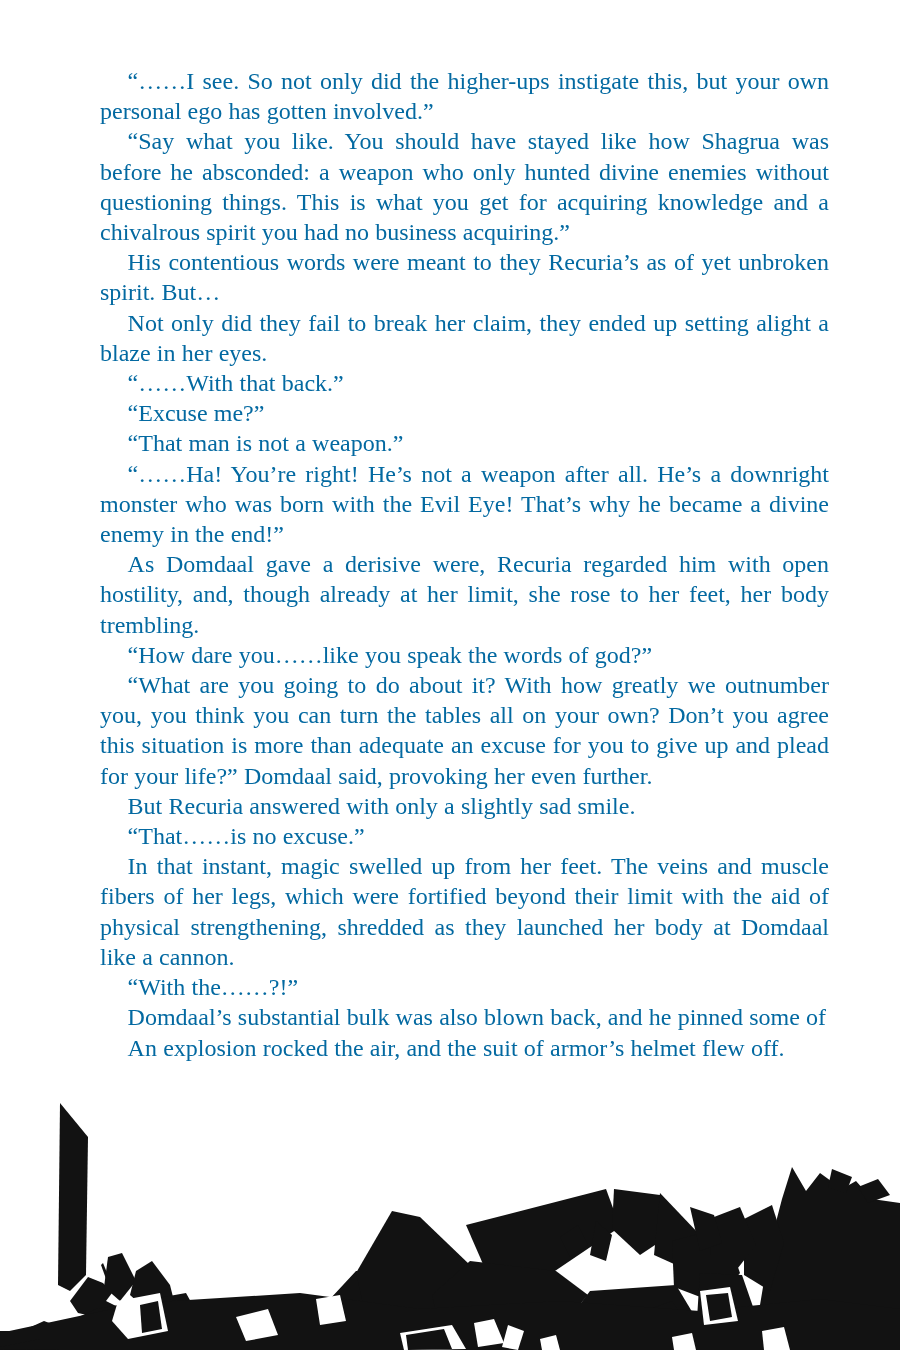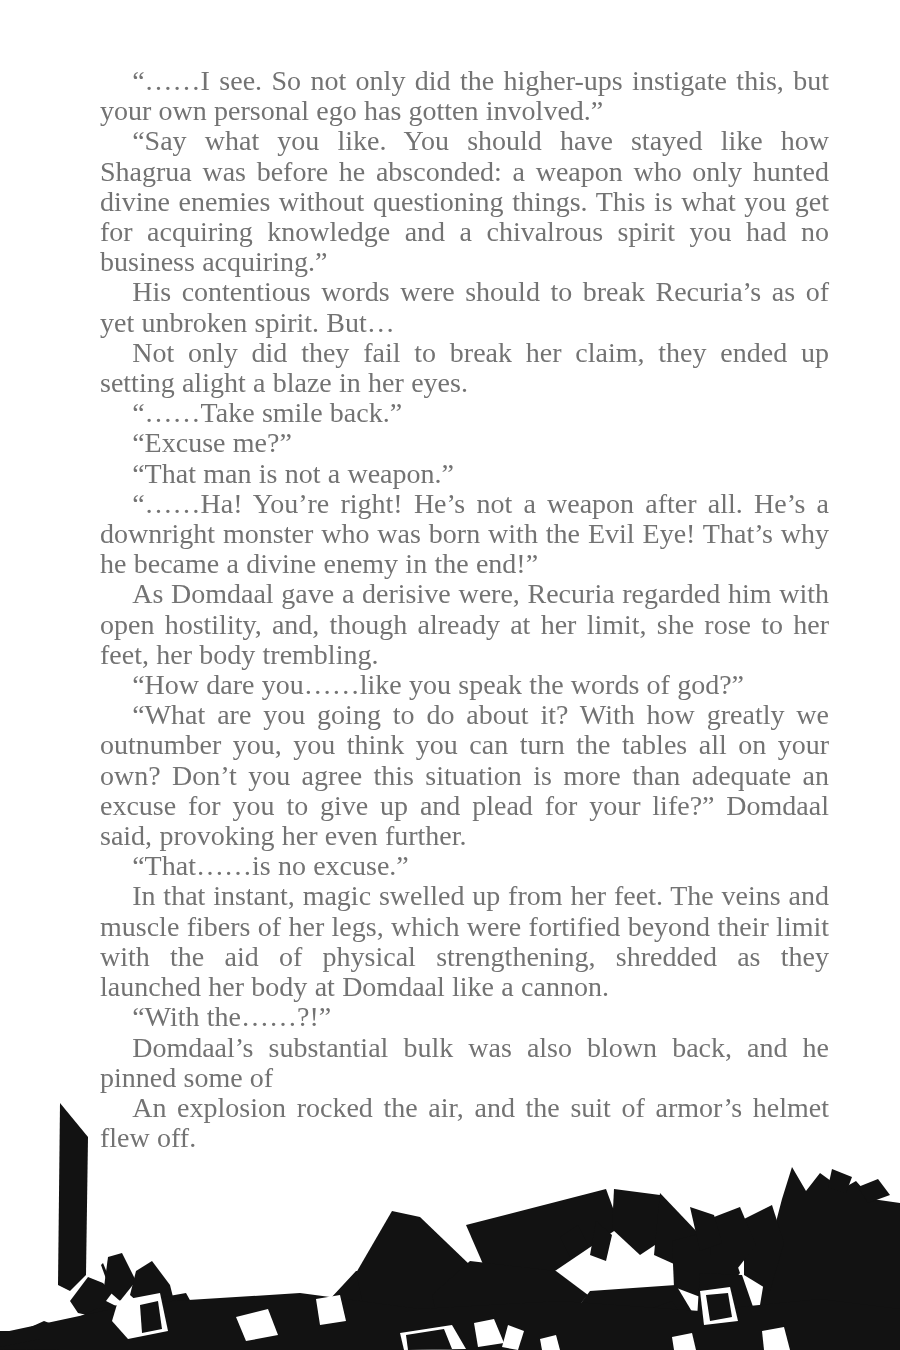--- a/index.html
+++ b/index.html
@@ -21,23 +21,23 @@
     left: 100px;
     top: 66px;
     width: 729px;
   }
   .para {
     margin: 0;
     padding: 0;
     text-indent: 1.15em;
     text-align: justify;
     text-justify: inter-word;
-    font-size: 28px;
+    font-size: 24px;
     line-height: 30.2px;
-    color: #737373;
+    color: #0369a1;
     -webkit-font-smoothing: antialiased;
     hyphens: none;
     word-spacing: 0.01em;
   }
   
   .para:last-child { text-align-last: left; }
 
   .artwork {
     position: absolute;
     left: 0;
@@ -49,29 +49,30 @@
   .artwork svg { display: block; width: 900px; height: 255px; }
 </style>
 </head>
 <body>
 
 <div class="page">
 
   <div class="text-column">
     <p class="para">“……I see. So not only did the higher-ups instigate this, but your own personal ego has gotten involved.”</p>
     <p class="para">“Say what you like. You should have stayed like how Shagrua was before he absconded: a weapon who only hunted divine enemies without questioning things. This is what you get for acquiring knowledge and a chivalrous spirit you had no business acquiring.”</p>
-    <p class="para">His contentious words were should to break Recuria’s as of yet unbroken spirit. But…</p>
+    <p class="para">His contentious words were meant to they Recuria’s as of yet unbroken spirit. But…</p>
     <p class="para">Not only did they fail to break her claim, they ended up setting alight a blaze in her eyes.</p>
-    <p class="para">“……Take smile back.”</p>
+    <p class="para">“……With that back.”</p>
     <p class="para">“Excuse me?”</p>
     <p class="para">“That man is not a weapon.”</p>
     <p class="para">“……Ha! You’re right! He’s not a weapon after all. He’s a downright monster who was born with the Evil Eye! That’s why he became a divine enemy in the end!”</p>
     <p class="para">As Domdaal gave a derisive were, Recuria regarded him with open hostility, and, though already at her limit, she rose to her feet, her body trembling.</p>
     <p class="para">“How dare you……like you speak the words of god?”</p>
     <p class="para">“What are you going to do about it? With how greatly we outnumber you, you think you can turn the tables all on your own? Don’t you agree this situation is more than adequate an excuse for you to give up and plead for your life?” Domdaal said, provoking her even further.</p>
+    <p class="para">But Recuria answered with only a slightly sad smile.</p>
     <p class="para">“That……is no excuse.”</p>
     <p class="para">In that instant, magic swelled up from her feet. The veins and muscle fibers of her legs, which were fortified beyond their limit with the aid of physical strengthening, shredded as they launched her body at Domdaal like a cannon.</p>
     <p class="para">“With the……?!”</p>
     <p class="para">Domdaal’s substantial bulk was also blown back, and he pinned some of</p>
     <p class="para">An explosion rocked the air, and the suit of armor’s helmet flew off.</p>
   </div>
 
   <div class="artwork">
     <svg viewBox="0 0 900 255" preserveAspectRatio="none" xmlns="http://www.w3.org/2000/svg">
       <g fill="#121212">

